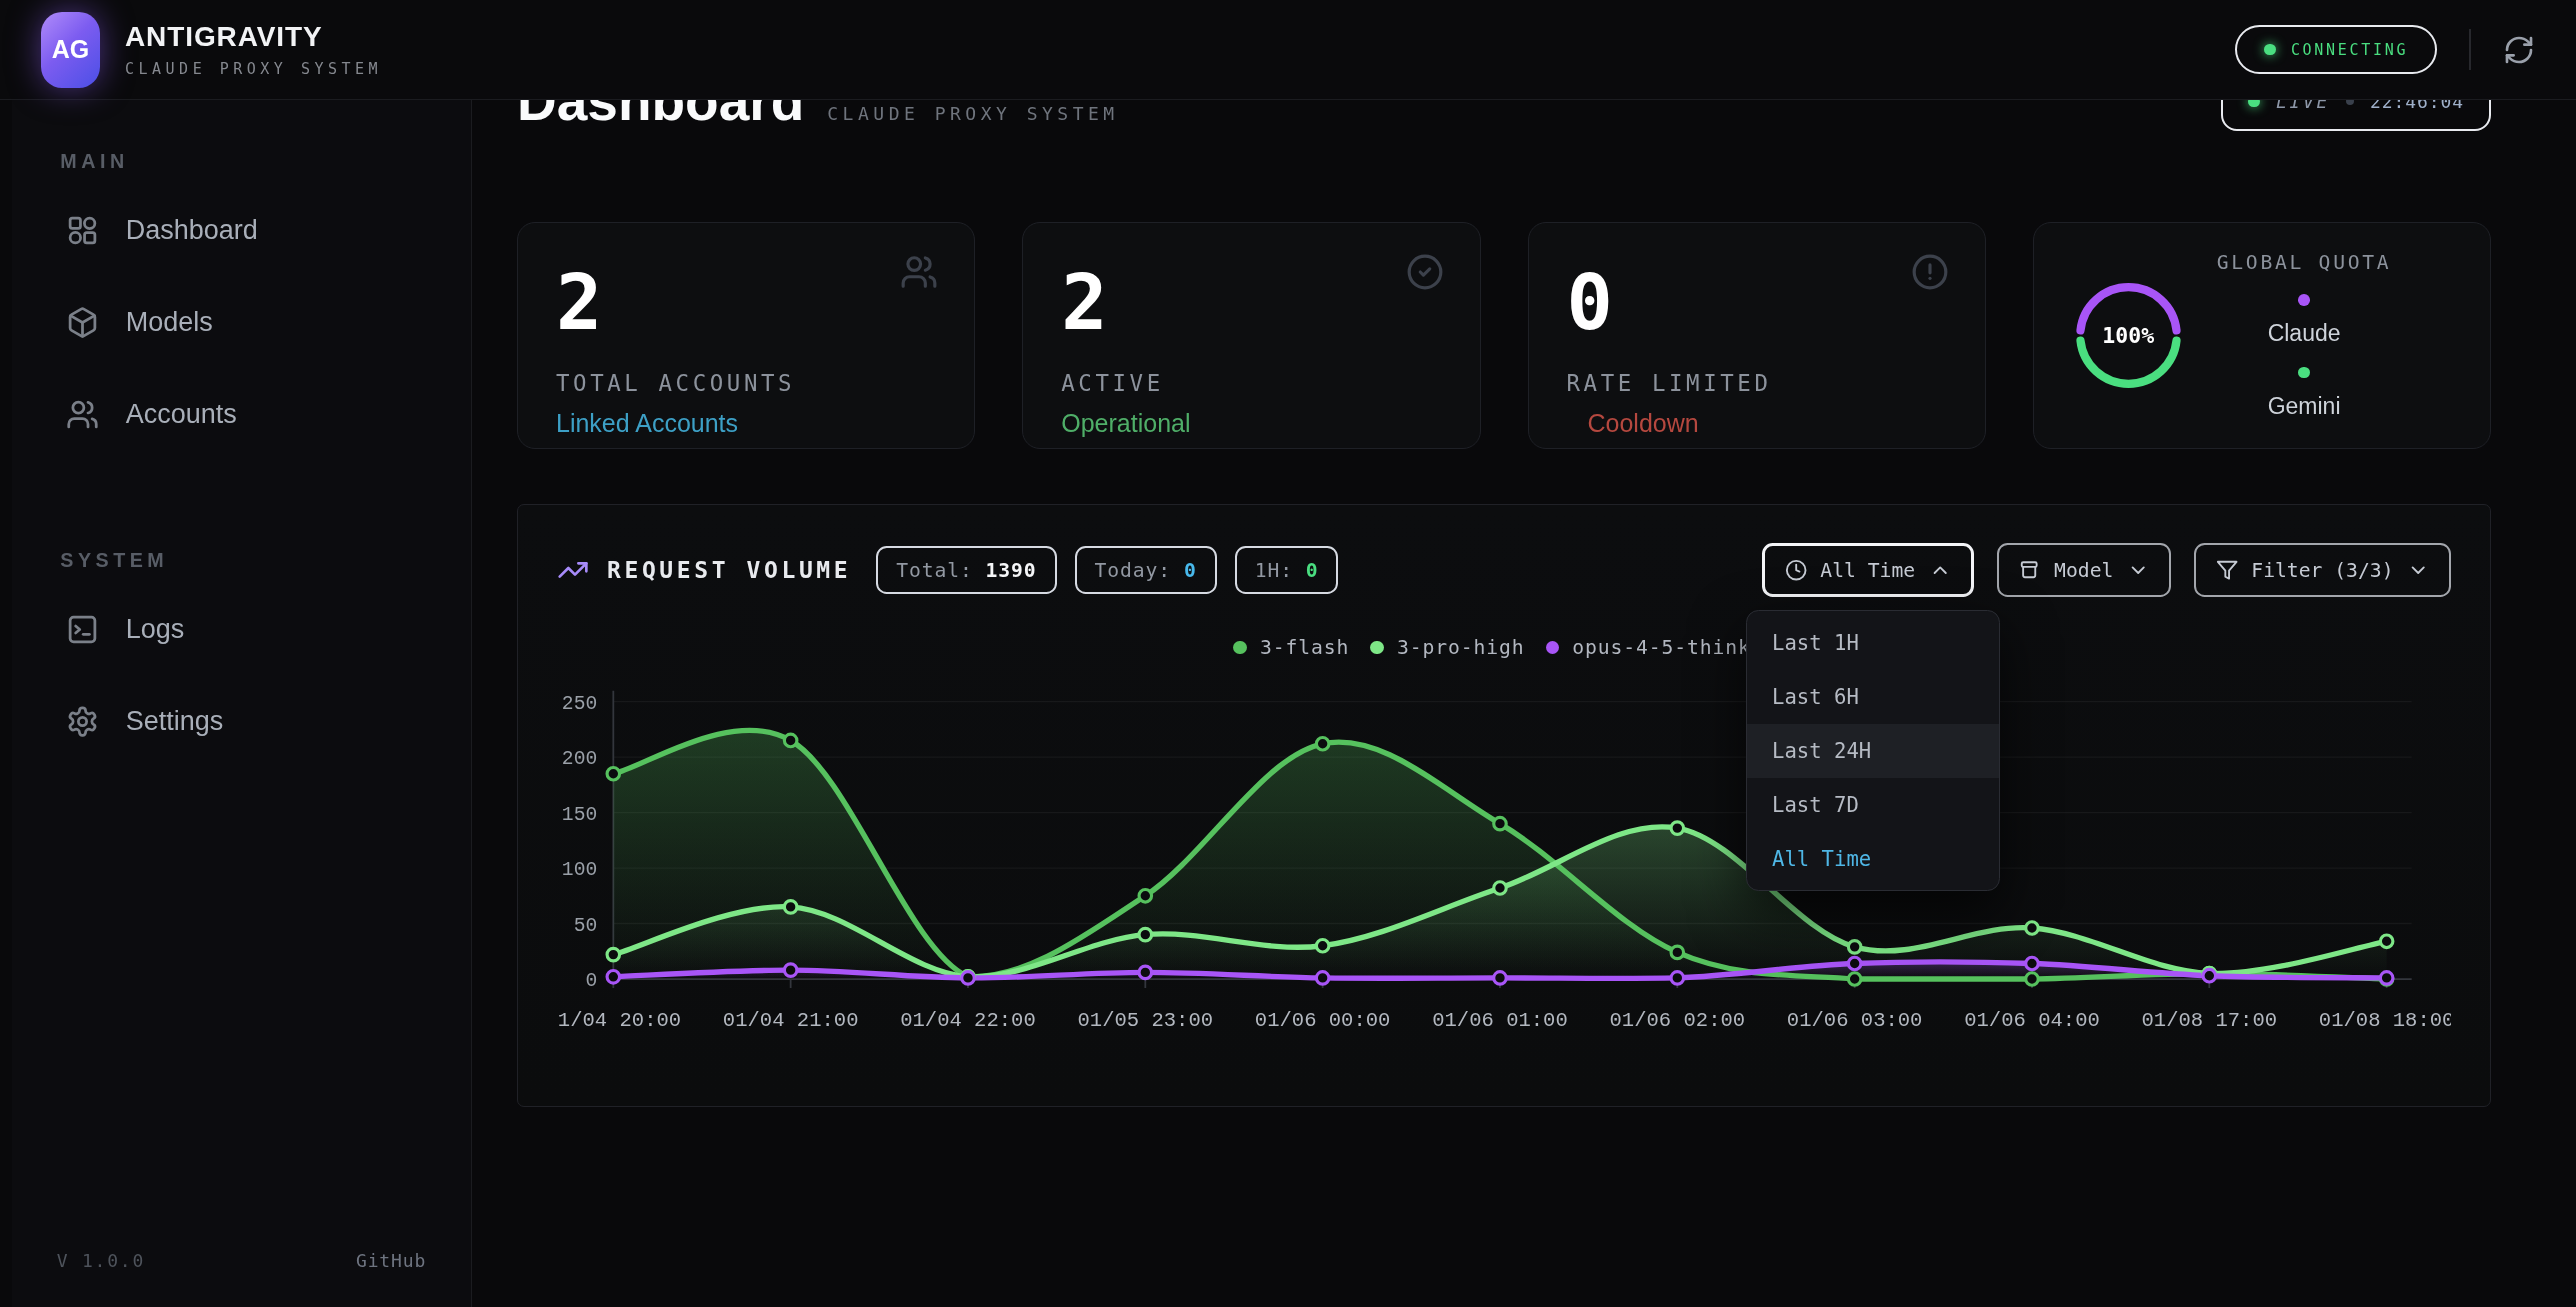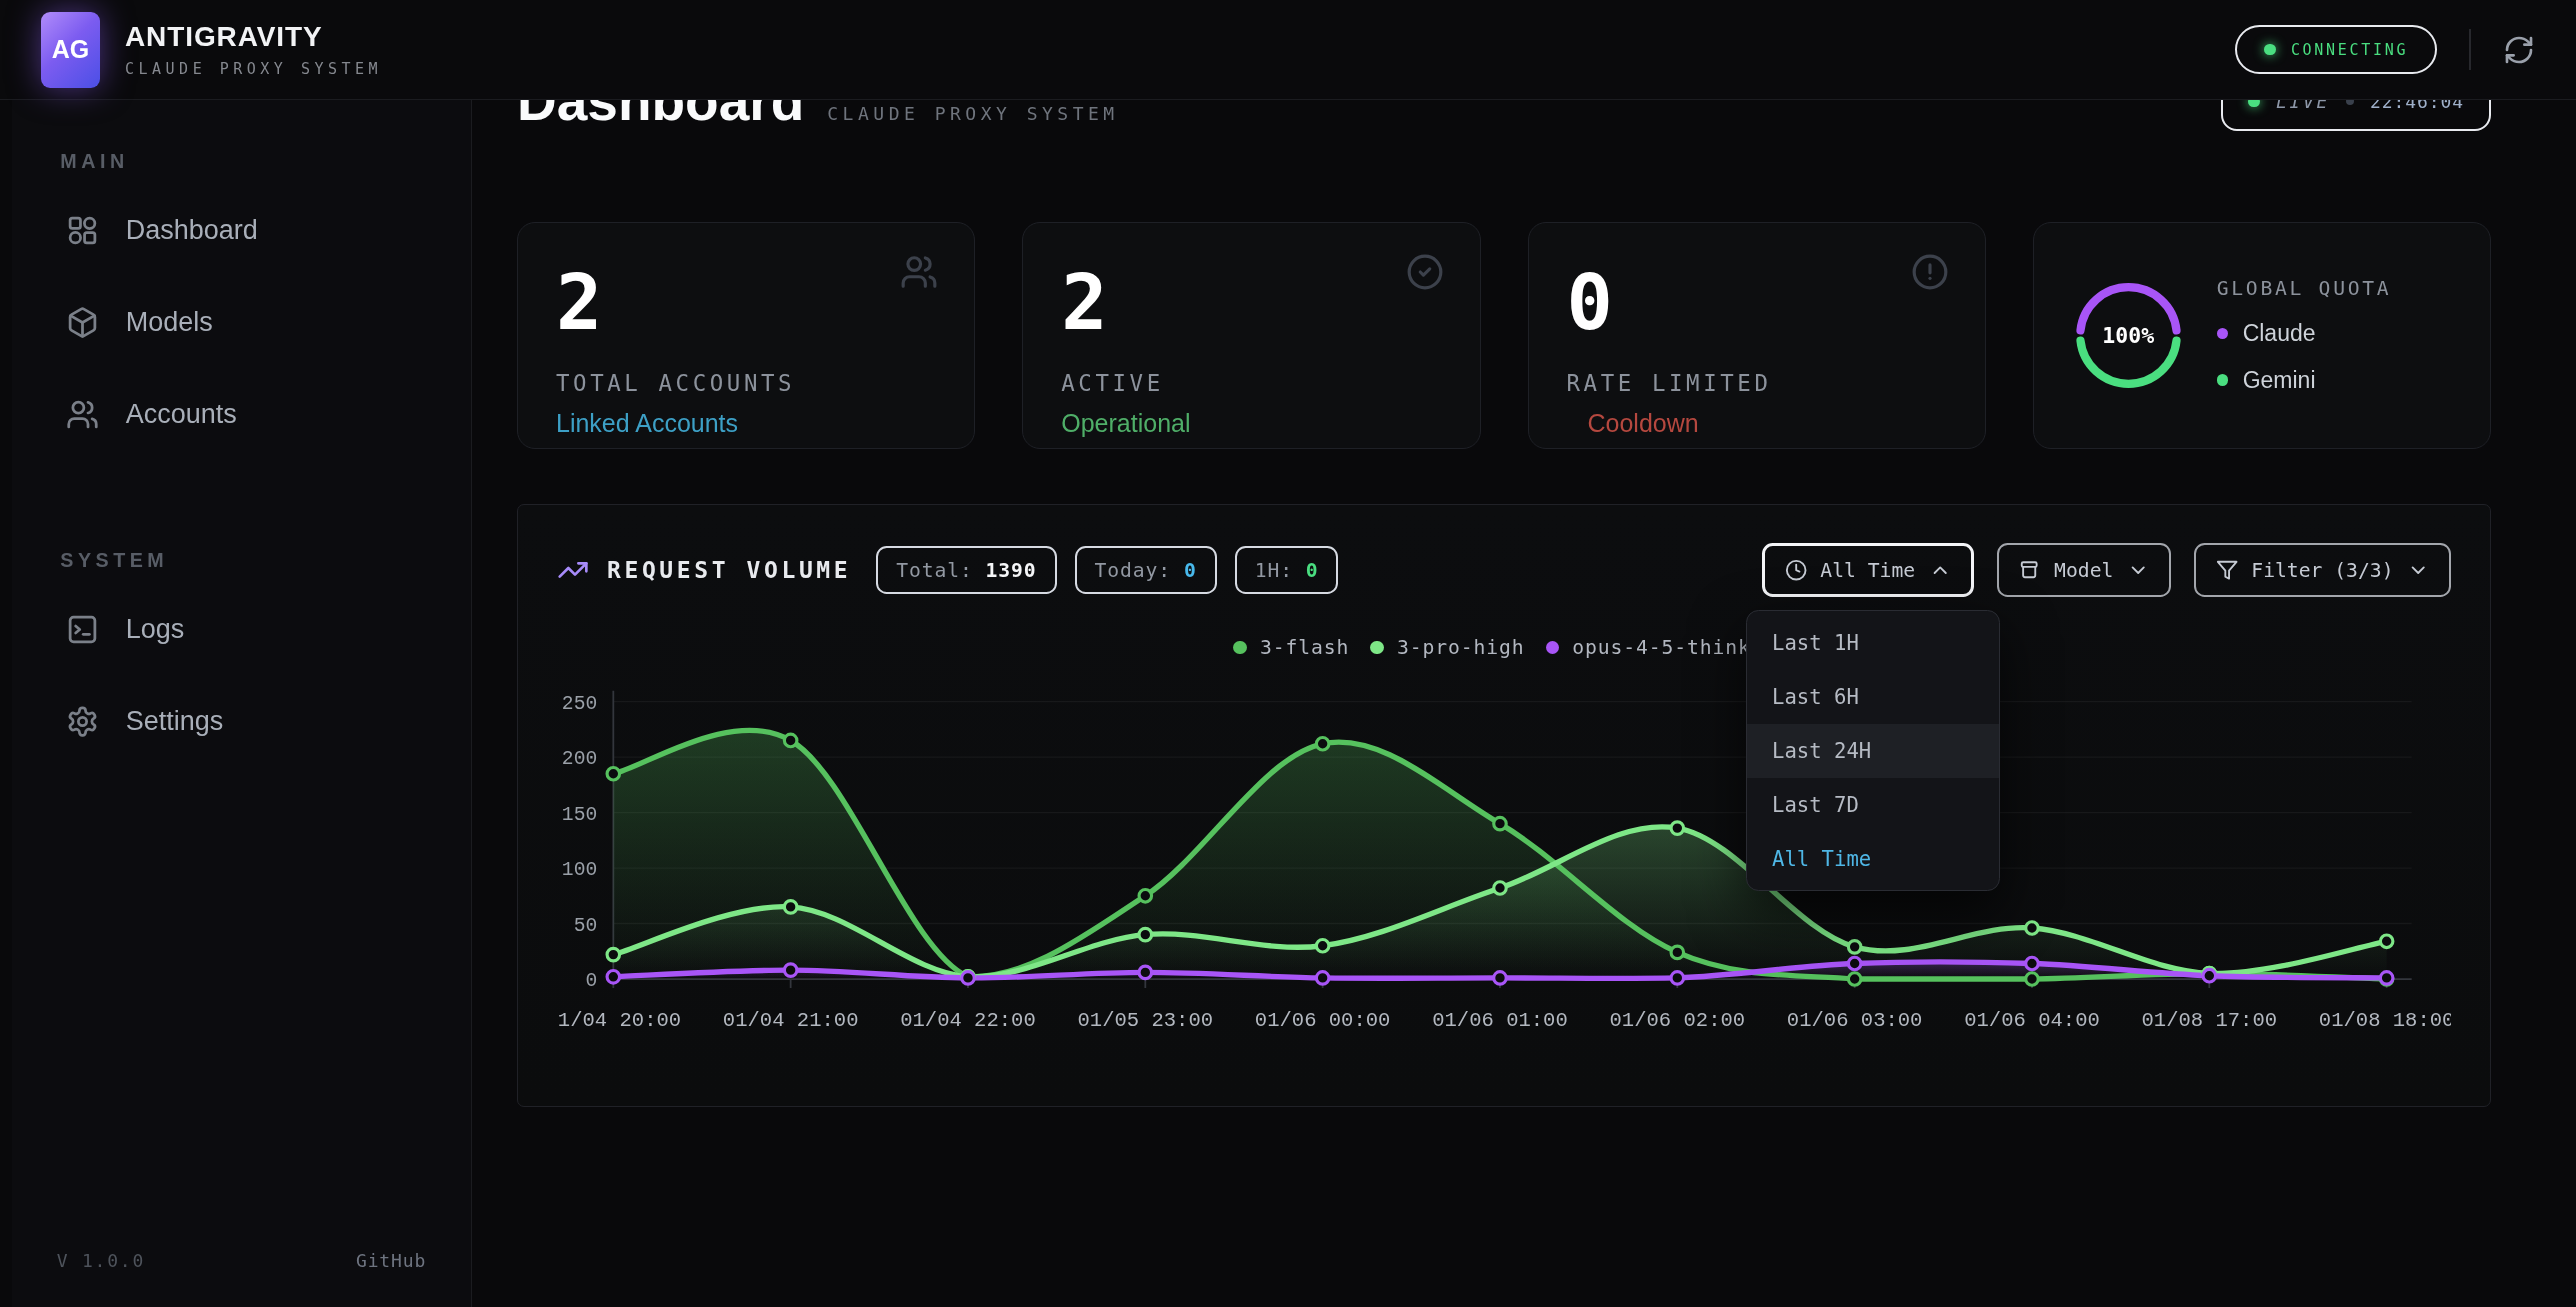--- a/index.html
+++ b/index.html
@@ -4,21 +4,21 @@
 <style>
   * { margin:0; padding:0; box-sizing:border-box; }
   html,body { width:2576px; height:1308px; background:#09090b; overflow:hidden;
     font-family:"DejaVu Sans Mono", monospace; color:#e6e8ee; }
 
   
   .topbar { position:fixed; top:0; left:0; right:0; height:100px; z-index:20;
     display:flex; align-items:center; justify-content:space-between;
     padding:0 41px; background:#0a0a0c; border-bottom:1.8px solid #1b1c20; }
   .brand { display:flex; align-items:center; gap:25px; }
-  .logo { width:59px; height:76px; border-radius:9px;
+  .logo { width:59px; height:76px; border-radius:21px;
     background:linear-gradient(135deg,#b18cfa 0%,#7c5cf0 45%,#4b4fe6 100%);
     display:flex; align-items:center; justify-content:center;
     font-family:"Liberation Sans",sans-serif; font-weight:bold; font-size:25px; color:#fff;
     box-shadow:0 0 32px rgba(139,92,246,.5); }
   .brand-title { font-family:"Liberation Sans",sans-serif; font-weight:bold;
     font-size:28px; letter-spacing:0.9px; color:#f2f3f5; }
   .brand-sub { font-size:15px; letter-spacing:4.5px; color:#85888f; margin-top:6.3px; }
   .topbar-right { display:flex; align-items:center; }
   .status-pill { display:flex; align-items:center; gap:15px; padding:13.4px 27px;
     border:2.7px solid #e8eaef; border-radius:894px; }
@@ -66,21 +66,21 @@
   .card-icon { position:absolute; top:30px; right:36px; color:#3c414b; }
   .card-icon svg { width:38px; height:38px; }
   .stat-value { font-size:77px; font-weight:bold; line-height:1; color:#ffffff; margin-top:10.7px; }
   .stat-label { margin-top:29px; font-size:22.4px; letter-spacing:3.6px; color:#8c929c; }
   .stat-sub { margin-top:13.4px; font-family:"Liberation Sans",sans-serif; font-size:25px; }
   .quota-card { display:flex; align-items:center; gap:32px; }
   .donut-wrap { position:relative; width:113px; height:113px; flex:none; }
   .donut-center { position:absolute; inset:0; display:flex; align-items:center;
     justify-content:center; font-size:21.5px; font-weight:bold; color:#fff; }
   .quota-right .stat-label { margin-top:0; font-size:19.7px; letter-spacing:2.7px; }
-  .q-legend-row { display:flex; align-items:center; gap:14.3px; margin-top:19.7px; }
+  .q-legend-row { display:flex; align-items:center; gap:14.3px; margin-top:19.7px;flex-direction:column; }
   .q-dot { width:11.6px; height:11.6px; border-radius:50%; }
   .q-name { font-family:"Liberation Sans",sans-serif; font-size:23px; color:#ced3da; }
 
   
   .chart-card { position:relative; margin-top:55px; height:603px;
     background:linear-gradient(180deg,#0c0d0f,#0b0c0d);
     border:1.8px solid #202127; border-radius:7px; padding:38px 39px 27px; }
   .vol-header { display:flex; justify-content:space-between; align-items:center; }
   .vol-left { display:flex; align-items:center; }
   .trend-icon { color:#a78bfa; display:flex; margin-right:18px; }

